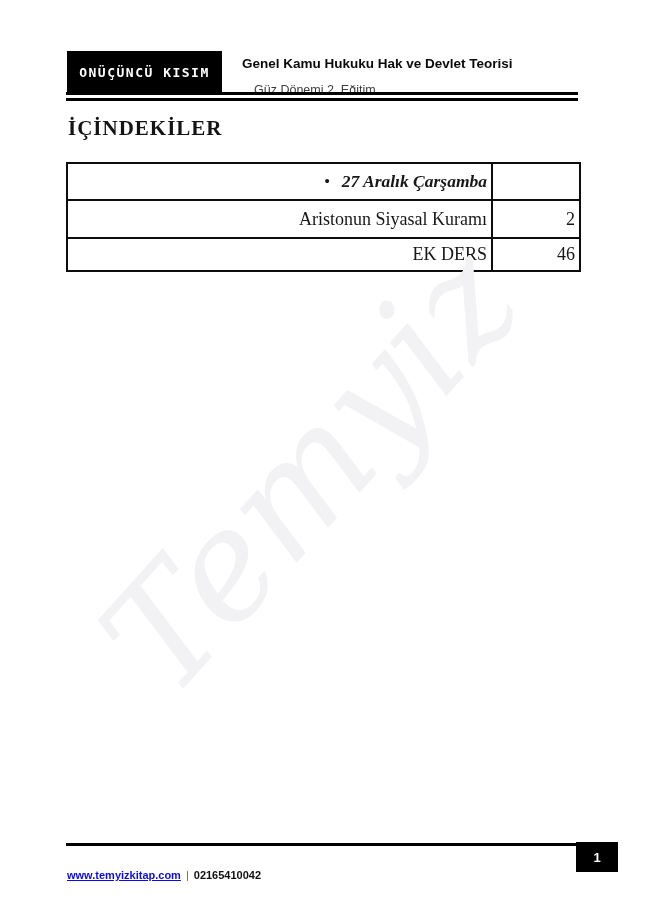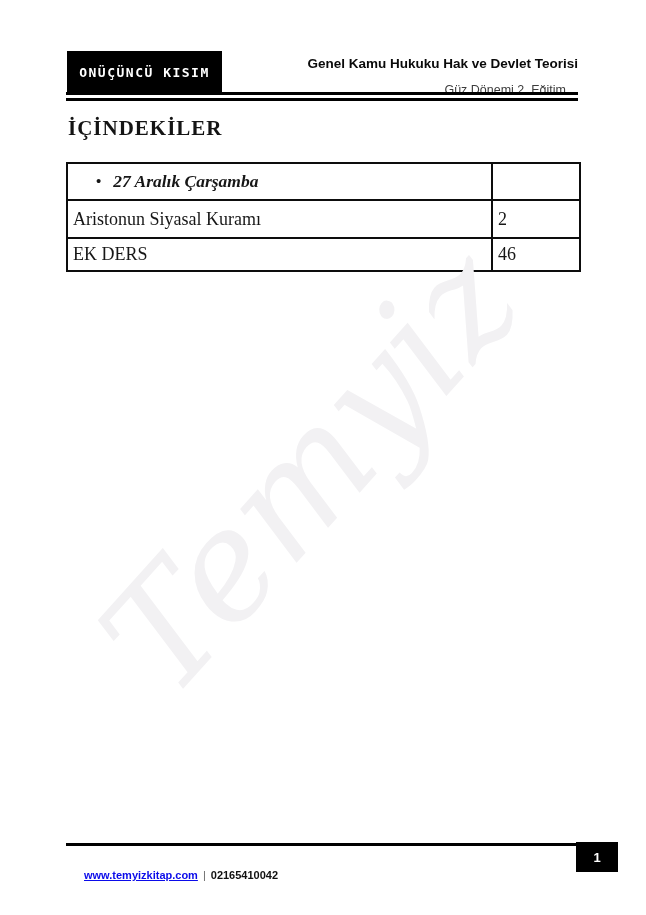--- a/index.html
+++ b/index.html
@@ -4,35 +4,35 @@
 <style>
   html,body{margin:0;padding:0;background:#ffffff;}
   .page{position:relative;width:646px;height:915px;background:#ffffff;overflow:hidden;
         font-family:"Liberation Serif",serif;}
 
   
   .kisim-box{position:absolute;left:67px;top:51px;width:155px;height:43px;background:#000000;
              display:flex;align-items:center;justify-content:center;}
   .kisim-box span{color:#ffffff;font-family:"DejaVu Sans Mono",monospace;font-weight:bold;
                   font-size:13px;letter-spacing:1.5px;white-space:pre;}
-  .header-titles{position:absolute;left:222px;top:56px;width:356px;text-align:right;
-                 font-family:"Liberation Sans",sans-serif;}
+  .header-titles{position:absolute;left:222px;top:56px;width:356px;text-align:left;
+                 font-family:"Liberation Sans",sans-serif;padding-left:20px;}
   .header-title{font-size:13.5px;font-weight:bold;color:#0a0a0a;margin:0 0 4px 0;}
   .header-subtitle{font-size:12.5px;color:#3c3c3c;margin:12px;}
   .double-rule{position:absolute;left:66px;top:92px;width:512px;}
   .double-rule .bar{height:3px;background:#000000;}
   .double-rule .gap{height:3px;background:#ffffff;}
 
   
   .toc-heading{position:absolute;left:68px;top:116px;margin:0;font-size:21px;font-weight:600;
                letter-spacing:1px;color:#141414;font-family:Liberation Serif, serif;}
 
   
   .toc-table{position:absolute;left:66px;top:162px;width:513px;border-collapse:collapse;
-             table-layout:fixed;color:#171717;}
+             table-layout:fixed;color:#171717;text-align:right;}
   .toc-table td{border:2px solid #0d0d0d;vertical-align:middle;overflow:hidden;}
   .row-h1{height:37px;} .row-h2{height:38px;} .row-h3{height:36px;} .row-h4{height:33px;}
   .section-cell{padding:2px 4px 2px 28px;font-style:italic;font-weight:bold;font-size:17.5px;}
   .section-cell .bullet{font-style:normal;display:inline-block;margin-right:12px;font-size:15px;
                         transform:translateY(-1px);}
   .entry-cell{padding:2px 4px 2px 5px;font-size:18px;}
   .page-cell{padding:2px 4px 2px 5px;font-size:18px;}
 
   
   .watermark{position:absolute;left:20px;top:380px;width:580px;height:180px;
@@ -40,21 +40,21 @@
              font-family:"DejaVu Serif",serif;font-style:italic;font-size:150px;
              color:#f2f1f3;transform:rotate(-48deg);pointer-events:none;user-select:none;
              white-space:nowrap;}
 
   
   .footer-rule{position:absolute;left:66px;top:843px;width:510px;height:3px;background:#000000;}
   .page-badge{position:absolute;left:576px;top:842px;width:42px;height:30px;background:#000000;
               display:flex;align-items:center;justify-content:center;}
   .page-badge span{color:#ffffff;font-family:"Liberation Sans",sans-serif;font-weight:bold;font-size:13px;}
   .footer-contact{position:absolute;left:67px;top:869px;font-family:"Liberation Sans",sans-serif;
-                  font-size:11px;font-weight:bold;color:#101010;margin-left:17px;}
+                  font-size:11px;font-weight:bold;color:#101010;}
   .footer-contact .site{color:#0b0bea;text-decoration:underline;cursor:pointer;}
   .footer-contact .sep{color:#666666;font-weight:normal;margin:0 5px;}
   .footer-contact .phone{color:#101010;}
 </style>
 </head>
 <body>
 
 <div class="page">
 
   <div class="kisim-box">

